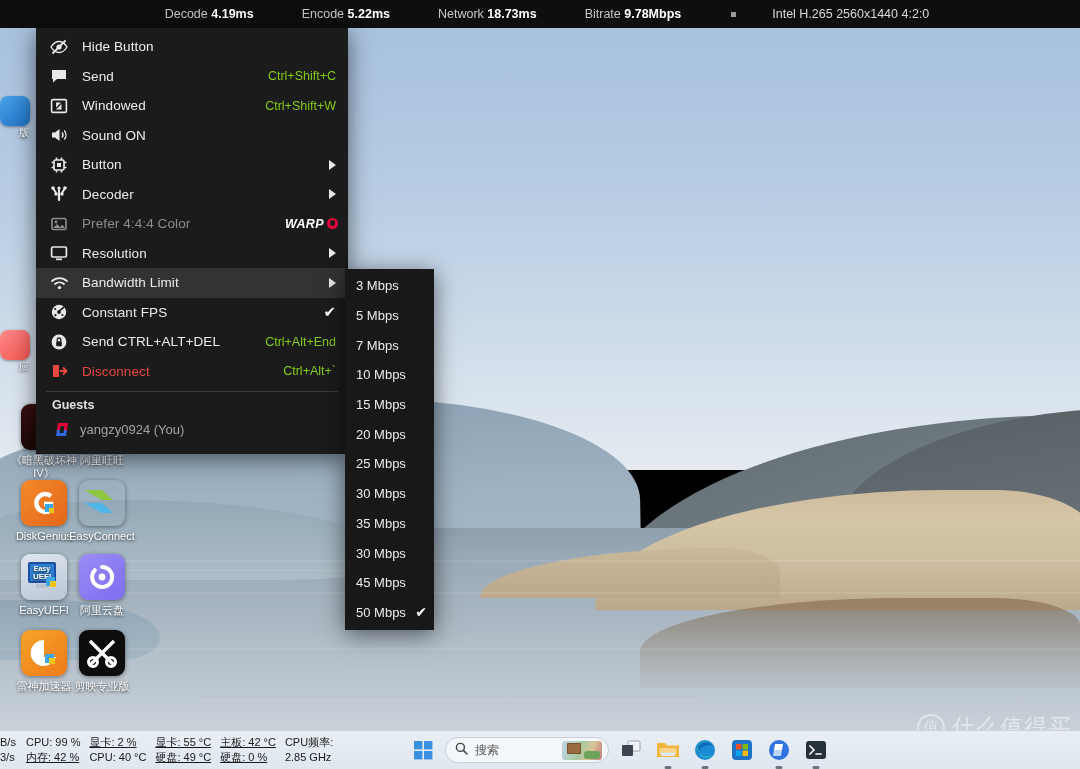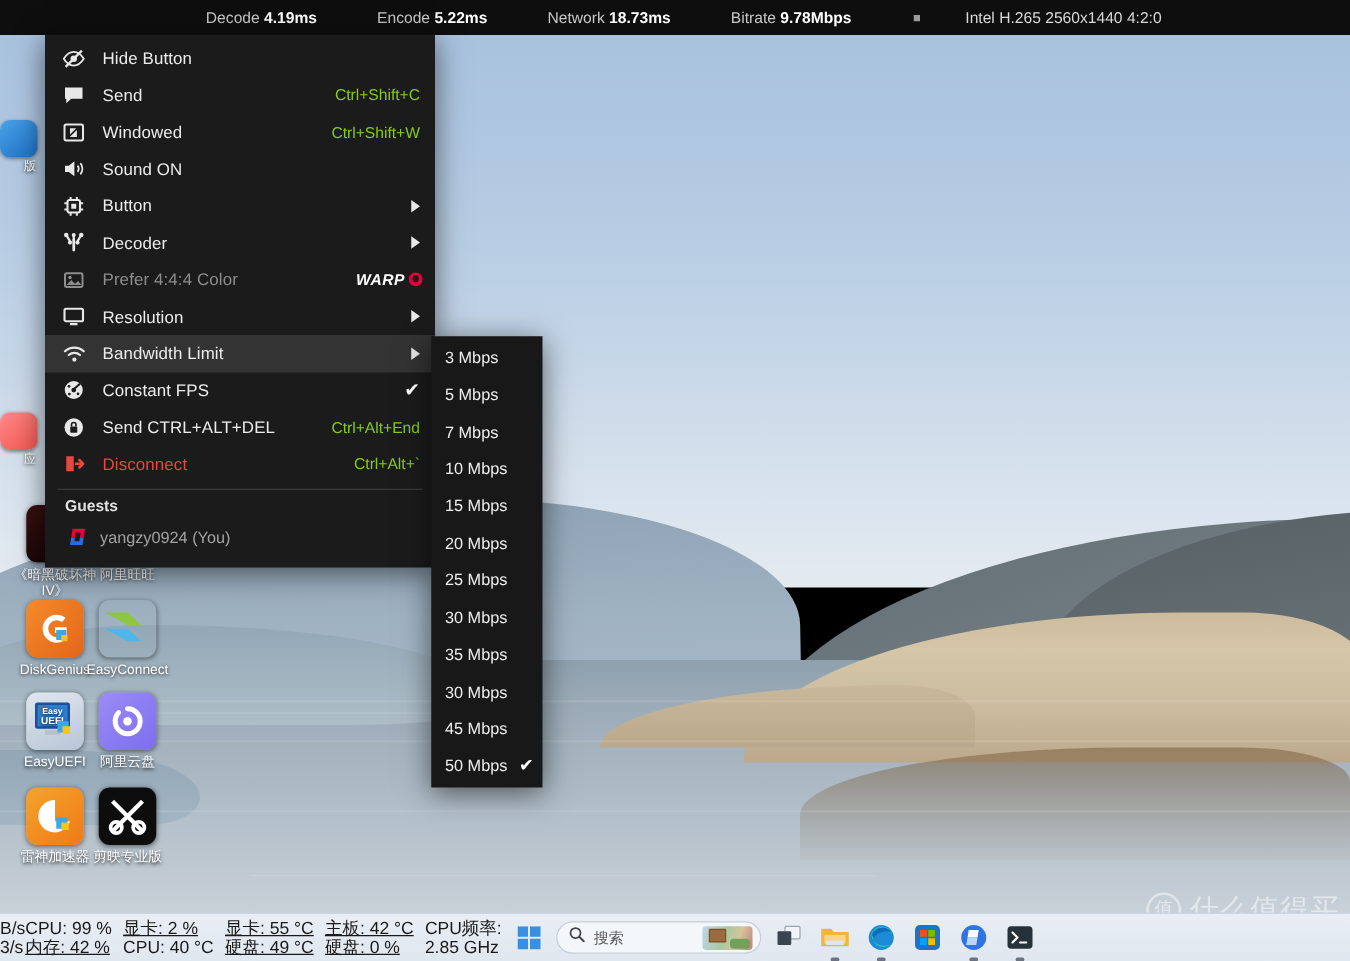--- a/index.html
+++ b/index.html
@@ -202,21 +202,21 @@
   
   #taskbar {
     position: absolute; left: 0; bottom: 0; width: 1080px; height: 39px;
     background: linear-gradient(to bottom, #e9eef4 0%, #dfe7f0 100%);
     border-top: 1px solid #c9d3de;
     z-index: 50;
     display: flex; align-items: center;
   }
   #sysmon {
     width: 400px; height: 39px; display: flex; align-items: center;
-    font-size: 14px; color: #1a1a1a; padding-left: 0px;
+    font-size: 11px; color: #1a1a1a; padding-left: 0px;
     line-height: 15px;
   }
   .mon-col { display: flex; flex-direction: column; white-space: nowrap; }
   .mon-net { width: 26px; text-align: left; padding-left: 0px; }
   .mon-g { padding-right: 9px; }
   .mon-g .r { display: block; }
   .mon-u { text-decoration: underline; }
 
   #tb-center {
     flex: 1; display: flex; align-items: center; gap: 7px; padding-left: 8px;

